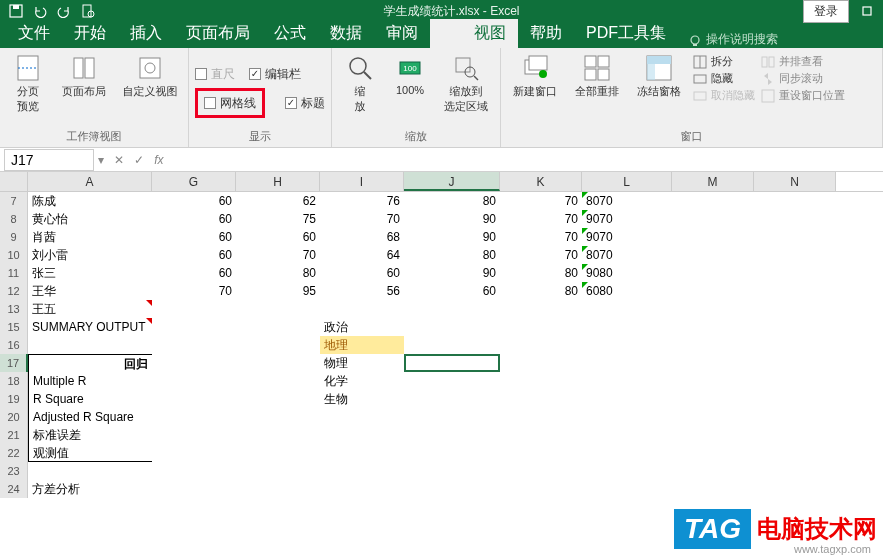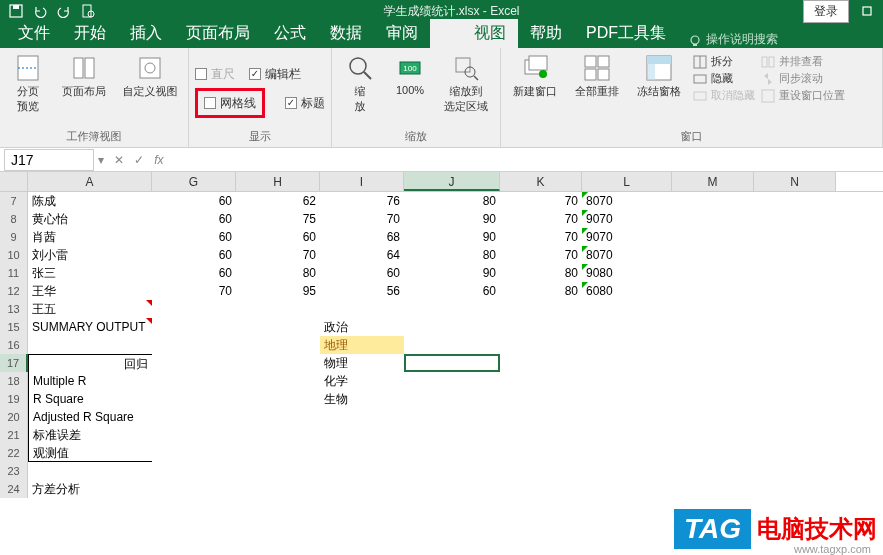--- a/index.html
+++ b/index.html
@@ -40,21 +40,21 @@
 .ch { border-right: 1px solid #ccc; text-align: center; font-size: 12px; color: #333; background: #e6e6e6; line-height: 20px; }
 .ch.sel { background: #cfe0d5; border-bottom: 2px solid #217346; }
 
 .rows { }
 .row { display: flex; height: 18px; }
 .rh { width: 28px; text-align: center; font-size: 11px; color: #555; border-right: 1px solid #ccc; background: #e6e6e6; line-height: 18px; }
 .rh.sel { background: #cfe0d5; border-right: 2px solid #217346; }
 .cell { font-size: 12px; padding: 0 4px; line-height: 18px; white-space: nowrap; overflow: hidden; }
 .tr { text-align: right; }
 .haslb { border-left: 1px solid #000; }
-.hasbt { border-top: 1px solid #000; }
+.hasbt { border-top: 1px solid #000; font-weight: bold; }
 .hasbb { border-bottom: 1px solid #000; }
 .yellow { background: #ffeb9c; color: #9c5700; }
 .redtri { position: absolute; width: 0; height: 0; border-top: 6px solid #d00; border-left: 6px solid transparent; }
 .greentri { position: relative; }
 .greentri::before { content: ""; position: absolute; left: 0; top: 0; width: 0; height: 0; border-top: 6px solid #0a0; border-right: 6px solid transparent; }
 .selcell { border: 2px solid #217346; background: #fff; }
 
 .logo-bar { position: absolute; right: 6px; bottom: 6px; display: flex; align-items: center; gap: 6px; text-align: center; }
 .tag-box { background: #0e90d2; color: #fff; font-weight: bold; font-size: 28px; padding: 4px 10px; font-style: italic; }
 .logo-text { color: #e00; font-weight: bold; font-size: 24px; }

